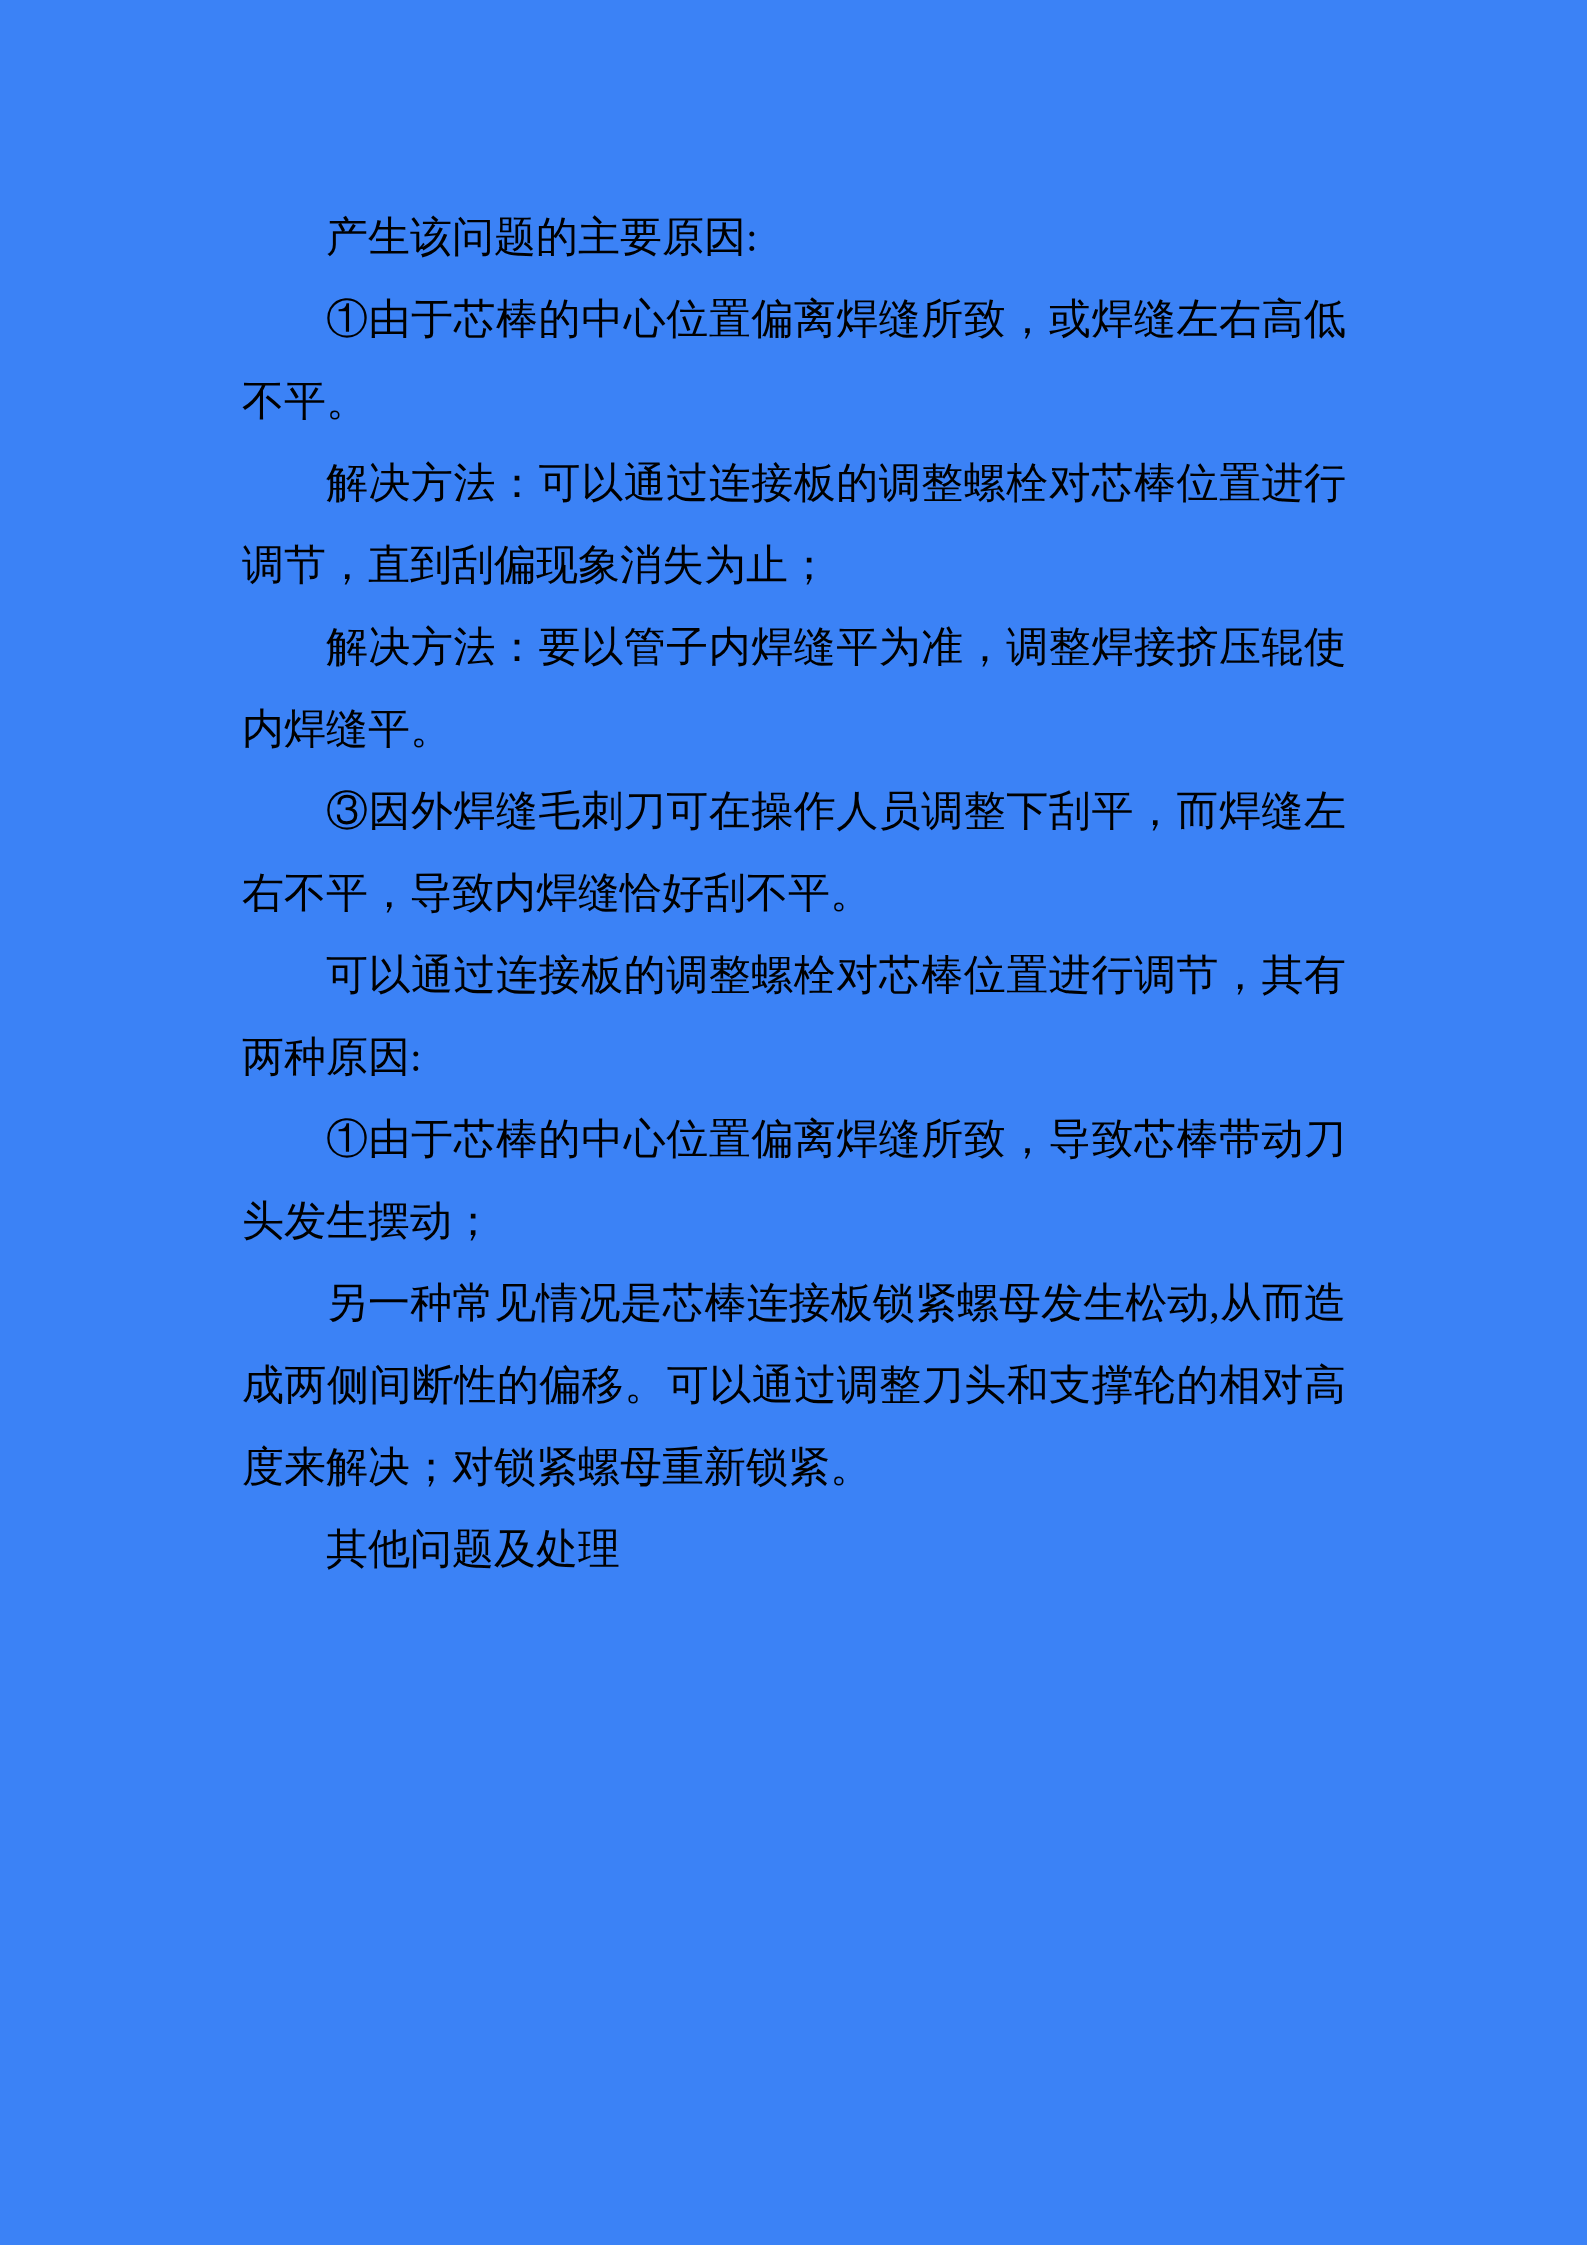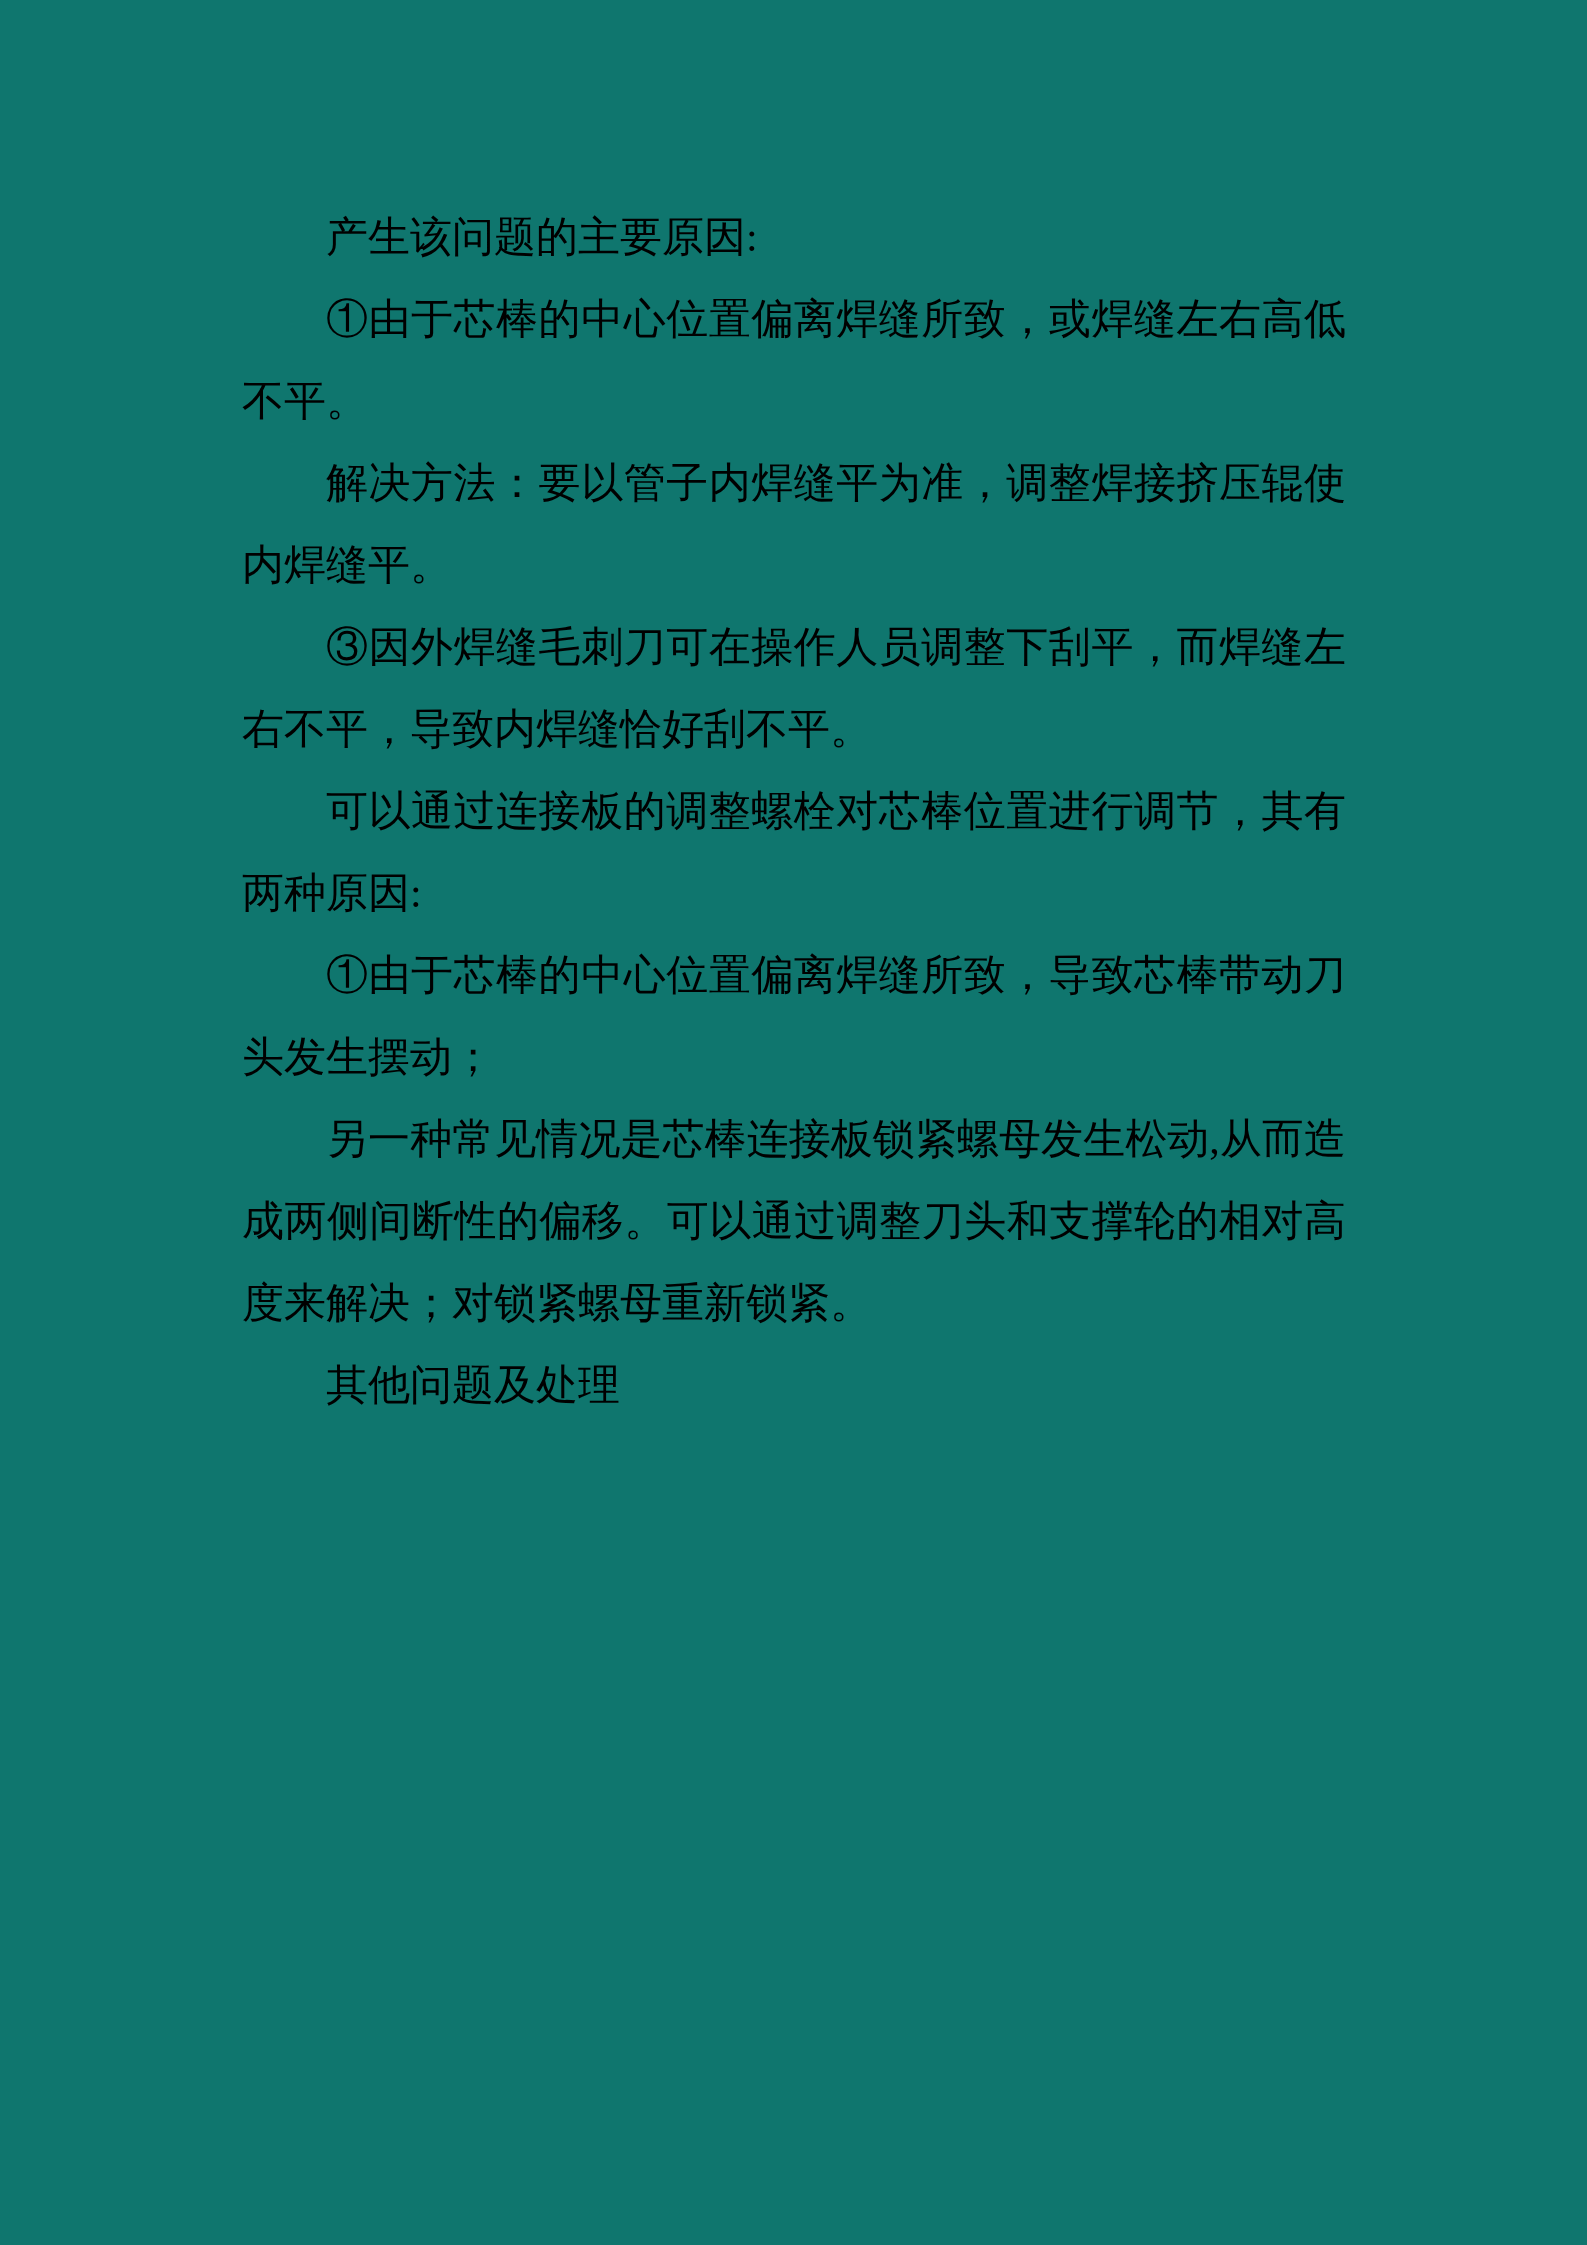--- a/index.html
+++ b/index.html
@@ -4,21 +4,21 @@
 <style>
   html, body {
     margin: 0;
     padding: 0;
     background: #ffffff;
   }
   .page {
     position: relative;
     width: 1587px;
     height: 2245px;
-    background: #0f766e;
+    background: #3b82f6;
     overflow: hidden;
   }
   .content {
     position: absolute;
     left: 242px;
     top: 196px;
     width: 1104px;
     font-family: "Liberation Serif", "DejaVu Serif", serif;
     font-size: 42px;
     line-height: 82px;
@@ -39,20 +39,21 @@
     text-align-last: left;
   }
 </style>
 </head>
 <body>
 
 <div class="page">
   <div class="content">
     <p>产生该问题的主要原因:</p>
     <p>①由于芯棒的中心位置偏离焊缝所致，或焊缝左右高低不平。</p>
+    <p>解决方法：可以通过连接板的调整螺栓对芯棒位置进行调节，直到刮偏现象消失为止；</p>
     <p>解决方法：要以管子内焊缝平为准，调整焊接挤压辊使内焊缝平。</p>
     <p>③因外焊缝毛刺刀可在操作人员调整下刮平，而焊缝左右不平，导致内焊缝恰好刮不平。</p>
     <p>可以通过连接板的调整螺栓对芯棒位置进行调节，其有两种原因:</p>
     <p>①由于芯棒的中心位置偏离焊缝所致，导致芯棒带动刀头发生摆动；</p>
     <p>另一种常见情况是芯棒连接板锁紧螺母发生松动,从而造成两侧间断性的偏移。可以通过调整刀头和支撑轮的相对高度来解决；对锁紧螺母重新锁紧。</p>
     <p class="heading">其他问题及处理</p>
   </div>
 </div>
 
 </body></html>

